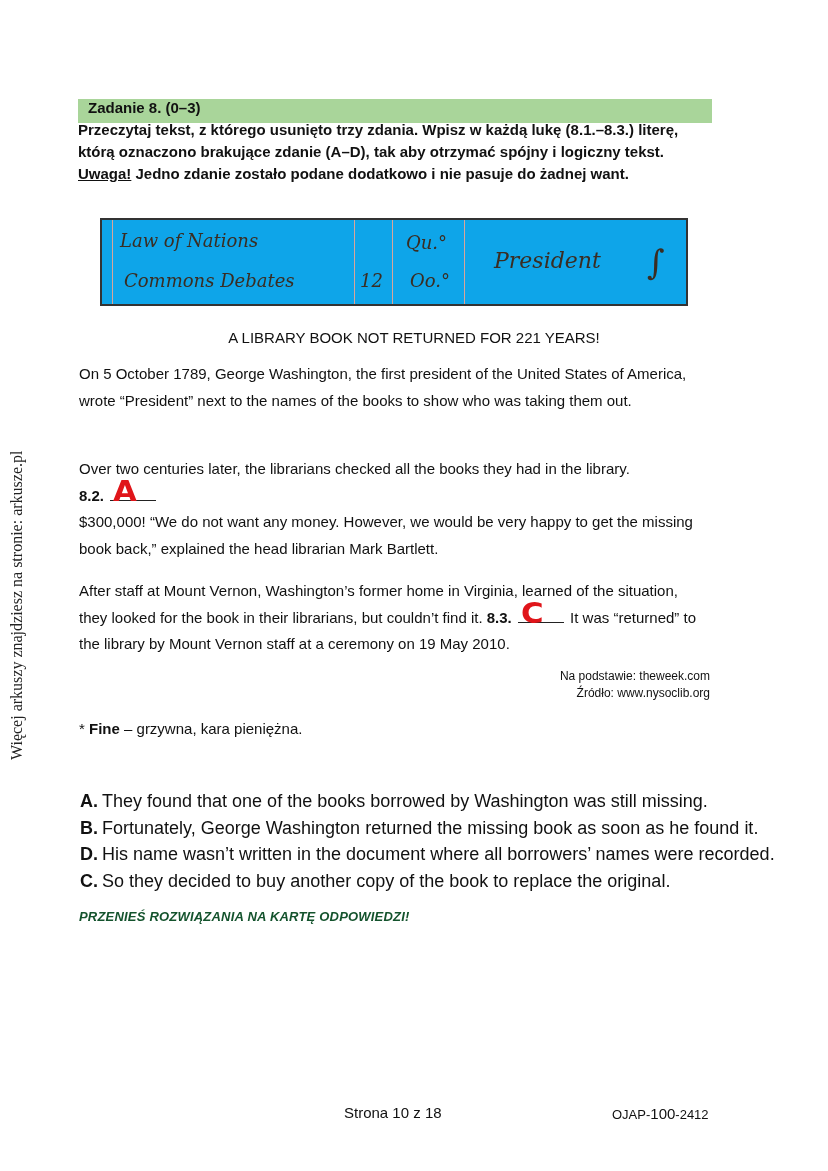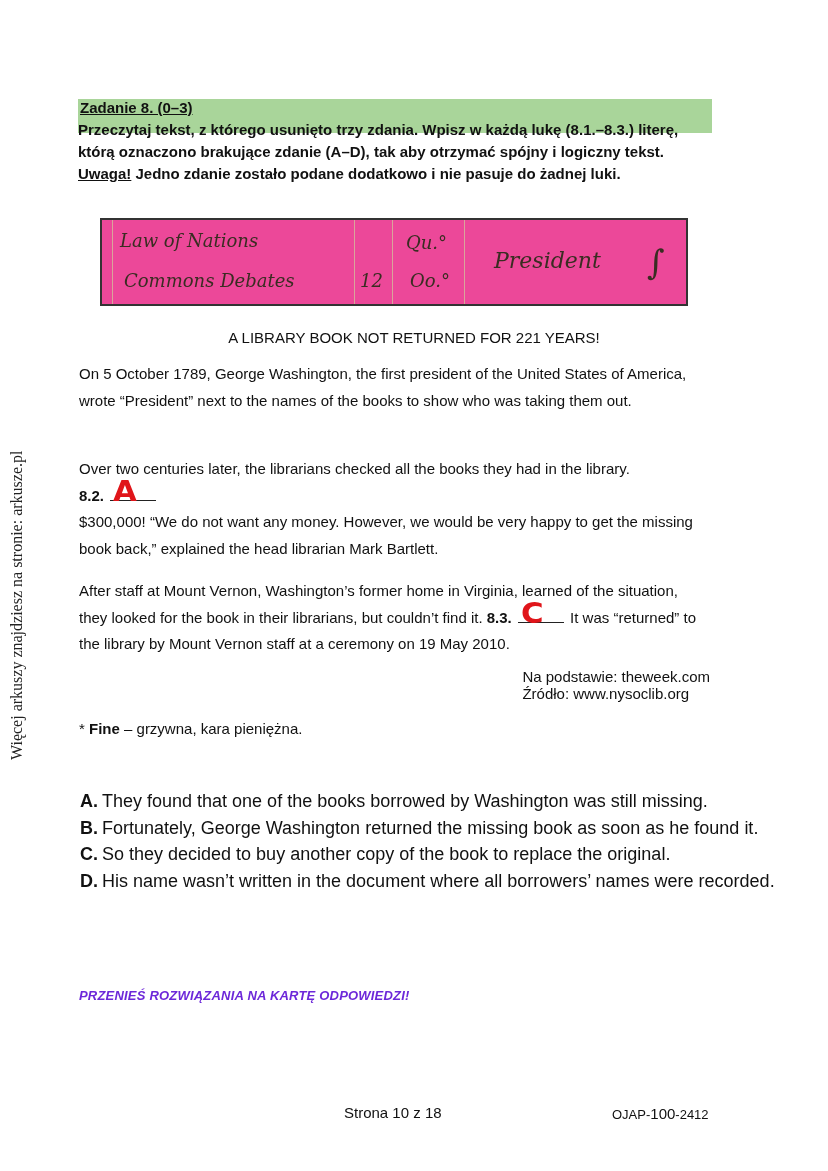--- a/index.html
+++ b/index.html
@@ -1,48 +1,48 @@
 <!DOCTYPE html>
 <html><head>
 <meta charset="utf-8">
 <style>
   html, body { margin:0; padding:0; background:#ffffff; }
   body { width:828px; height:1171px; position:relative; overflow:hidden; font-family:"Liberation Sans", sans-serif; color:#111; }
   .side-note { position:absolute; left:8px; top:760px; transform-origin:left top; transform:rotate(-90deg); font-family:"Liberation Serif", serif; font-size:16px; color:#222; white-space:nowrap; }
-  .task-header { position:absolute; left:78px; top:99px; width:634px; height:34px; background:#a9d59a; font-weight:bold; font-size:15px; line-height:18px; padding-left:2px; box-sizing:border-box;text-decoration:underline; }
+  .task-header { position:absolute; left:78px; top:99px; width:634px; height:24px; background:#a9d59a; font-weight:bold; font-size:15px; line-height:18px; padding-left:10px; box-sizing:border-box; }
   .instructions { position:absolute; left:78px; top:119px; width:640px; font-weight:bold; font-size:15px; line-height:22px; }
   .instructions u { text-decoration:underline; }
-  .manuscript { position:absolute; left:100px; top:218px; width:588px; height:88px; border:2px solid #333; background:#ec4899; box-sizing:border-box; overflow:hidden; }
+  .manuscript { position:absolute; left:100px; top:218px; width:588px; height:88px; border:2px solid #333; background:#0ea5e9; box-sizing:border-box; overflow:hidden; }
   .manuscript .col-line { position:absolute; top:0; bottom:0; width:1px; background:#d9a59a; }
   .manuscript .script { position:absolute; font-family:"DejaVu Serif", serif; font-style:italic; color:#3a2d22; font-size:18px; white-space:nowrap; }
   .article-title { position:absolute; left:0; width:828px; top:329px; text-align:center; font-size:15px; }
   .para { position:absolute; left:79px; width:640px; font-size:15px; line-height:26.5px; }
   .para b { font-weight:bold; }
   .blank { display:inline-block; width:46px; border-bottom:1px solid #222; height:14px; position:relative; vertical-align:baseline; margin:0 2px; }
   .answer { position:absolute; left:4px; bottom:-6px; color:#e0151a; font-size:28px; font-family:"DejaVu Sans", sans-serif; font-weight:bold; line-height:1; transform:scaleX(1.1); }
-  .source { position:absolute; right:118px; top:668px; text-align:left; font-size:15px; line-height:17px; }
+  .source { position:absolute; right:118px; top:668px; text-align:right; font-size:12px; line-height:17px; }
   .footnote { position:absolute; left:79px; top:720px; font-size:15px; }
   .options { position:absolute; left:80px; top:788px; font-size:18px; line-height:26.5px; }
   .options b { display:inline-block; width:22px; }
-  .transfer { position:absolute; left:79px; top:988px; color:#6d28d9; font-weight:bold; font-style:italic; font-size:13px; letter-spacing:0.2px; }
+  .transfer { position:absolute; left:79px; top:909px; color:#14532d; font-weight:bold; font-style:italic; font-size:13px; letter-spacing:0.2px; }
   .page-num { position:absolute; left:344px; top:1104px; font-size:15px; }
   .code { position:absolute; left:612px; top:1105px; font-size:13px; }
   .code .mid { font-size:15px;text-align:center; }
 </style>
 </head>
 <body>
 
 <div class="side-note">Więcej arkuszy znajdziesz na stronie: arkusze.pl</div>
 
 <div class="task-header">Zadanie 8. (0–3)</div>
 
 <div class="instructions">
   <div>Przeczytaj tekst, z którego usunięto trzy zdania. Wpisz w każdą lukę (8.1.–8.3.) literę,</div>
   <div>którą oznaczono brakujące zdanie (A–D), tak aby otrzymać spójny i logiczny tekst.</div>
-  <div><u>Uwaga!</u><span> Jedno zdanie zostało podane dodatkowo i nie pasuje do żadnej luki.</span></div>
+  <div><u>Uwaga!</u><span> Jedno zdanie zostało podane dodatkowo i nie pasuje do żadnej want.</span></div>
 </div>
 
 <div class="manuscript">
   <div class="col-line" style="left:10px"></div>
   <div class="col-line" style="left:252px"></div>
   <div class="col-line" style="left:290px"></div>
   <div class="col-line" style="left:362px"></div>
   <span class="script" style="left:18px; top:10px">Law of Nations</span>
   <span class="script" style="left:22px; top:50px">Commons Debates</span>
   <span class="script" style="left:258px; top:50px">12</span>
@@ -75,20 +75,20 @@
 <div class="source">
   <div>Na podstawie: theweek.com</div>
   <div>Źródło: www.nysoclib.org</div>
 </div>
 
 <div class="footnote"><span>* </span><b>Fine</b><span> – grzywna, kara pieniężna.</span></div>
 
 <div class="options">
   <div><b>A.</b><span>They found that one of the books borrowed by Washington was still missing.</span></div>
   <div><b>B.</b><span>Fortunately, George Washington returned the missing book as soon as he found it.</span></div>
+  <div><b>D.</b><span>His name wasn’t written in the document where all borrowers’ names were recorded.</span></div>
   <div><b>C.</b><span>So they decided to buy another copy of the book to replace the original.</span></div>
-  <div><b>D.</b><span>His name wasn’t written in the document where all borrowers’ names were recorded.</span></div>
 </div>
 
 <div class="transfer">PRZENIEŚ ROZWIĄZANIA NA KARTĘ ODPOWIEDZI!</div>
 
 <div class="page-num">Strona 10 z 18</div>
 <div class="code"><span>OJAP-</span><span class="mid">100</span><span>-2412</span></div>
 
 </body></html>

